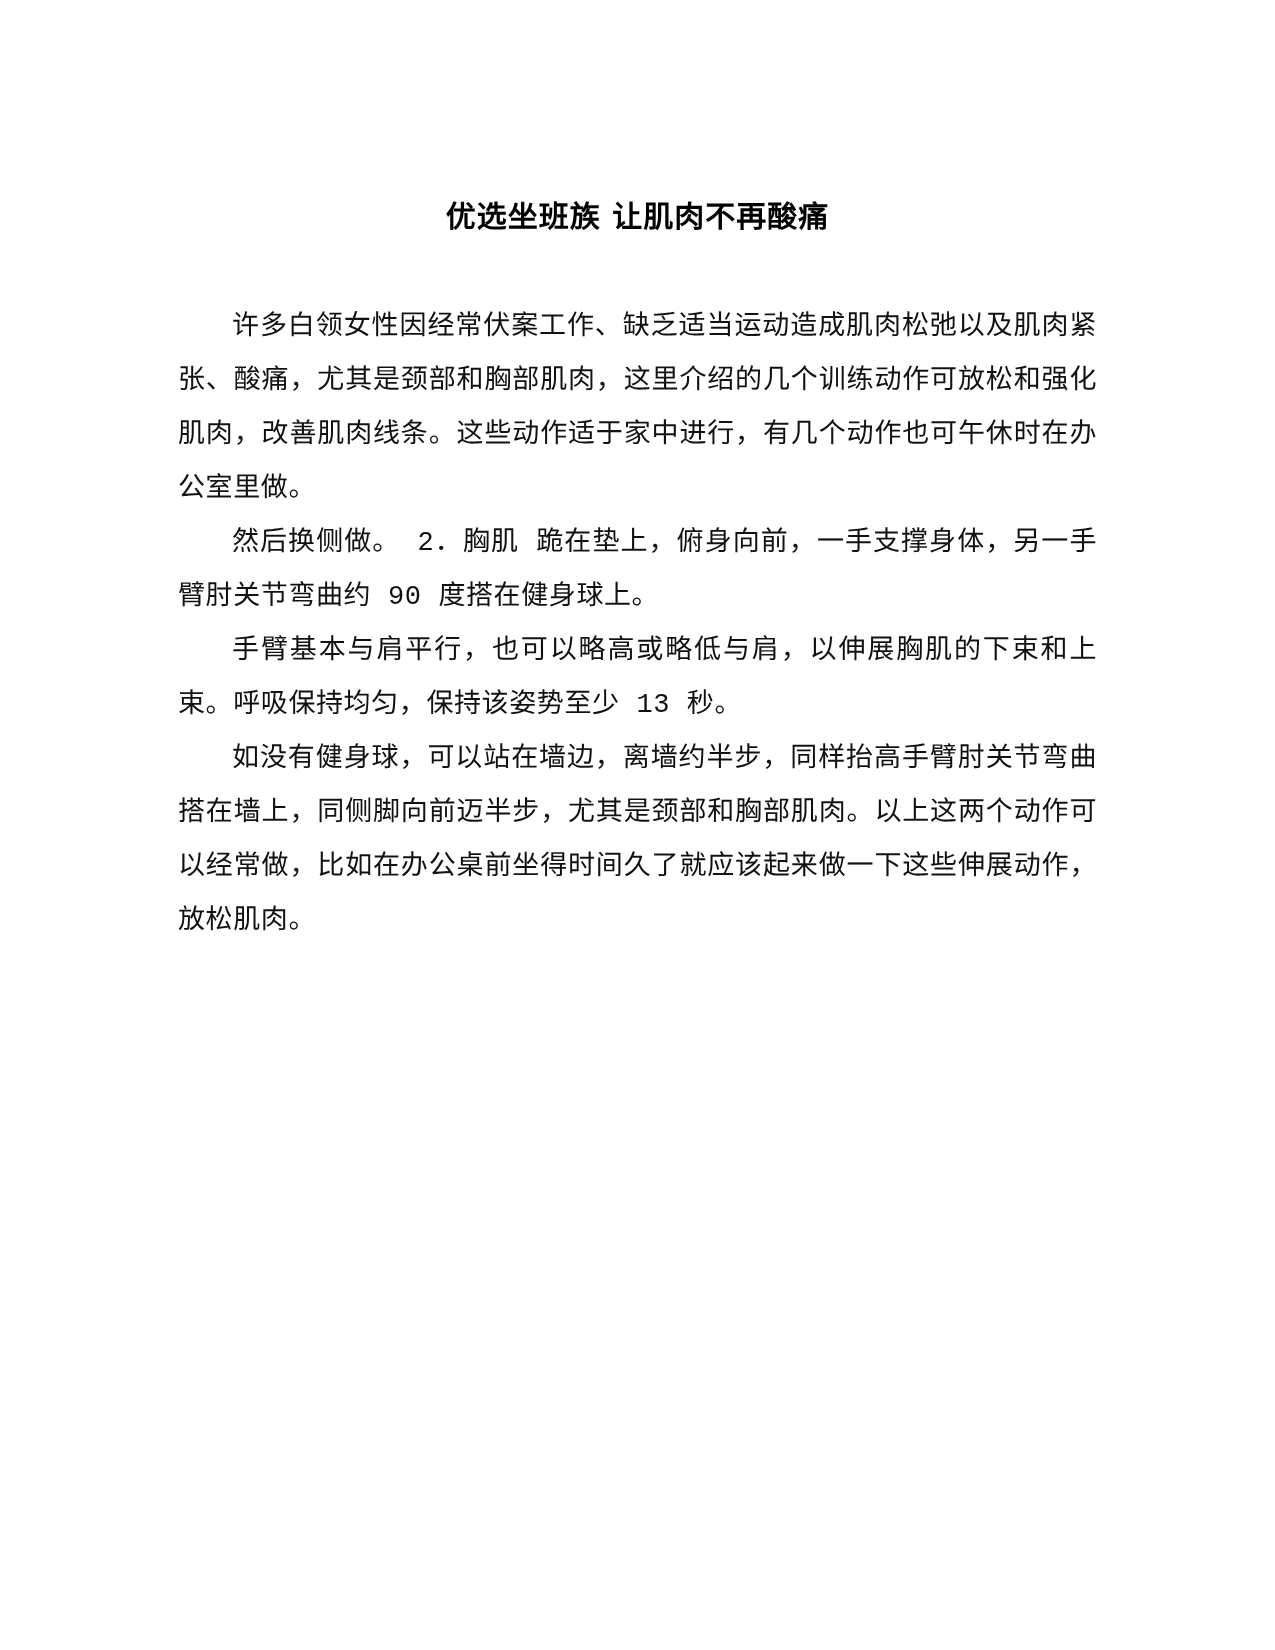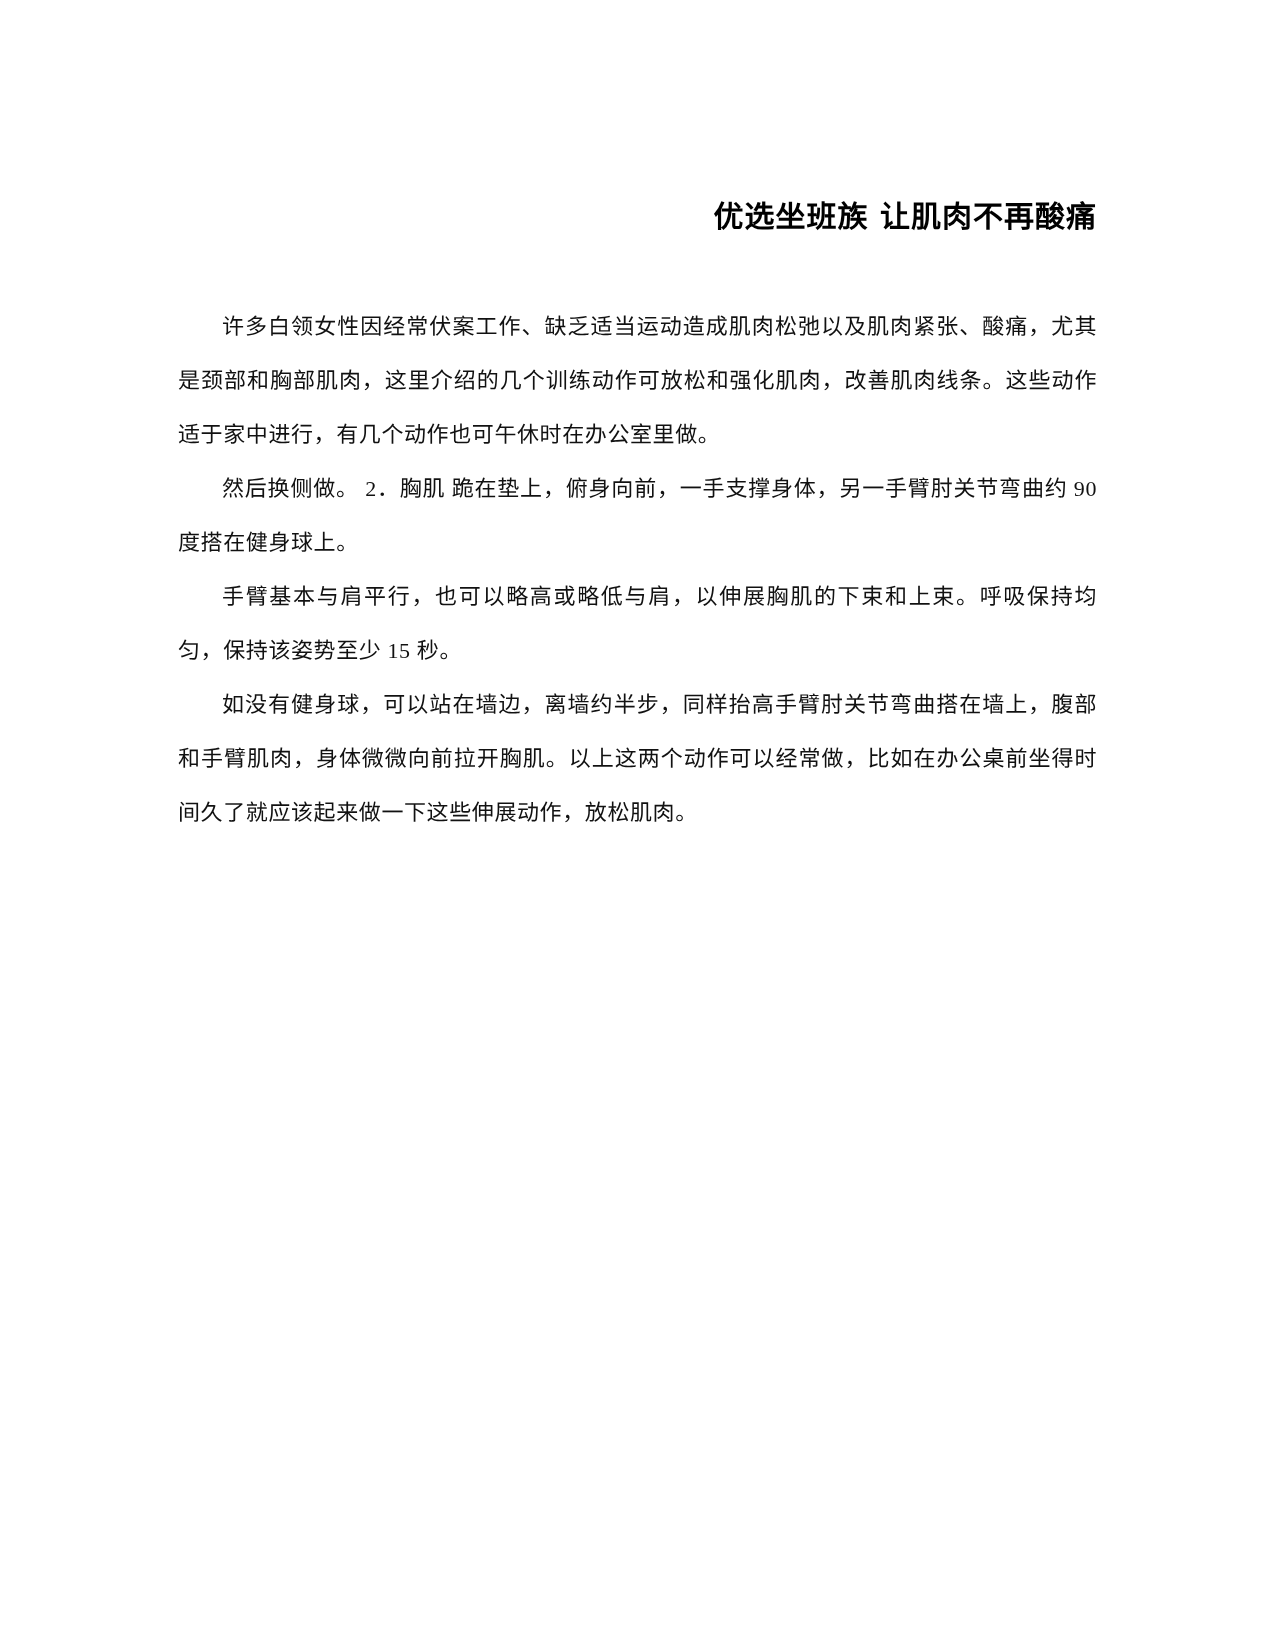--- a/index.html
+++ b/index.html
@@ -19,44 +19,44 @@
     box-sizing: border-box;
     width: 1275px;
     height: 1650px;
     padding: 196px 178px 120px 178px;
     background: #ffffff;
   }
   .doc-title {
     font-family: "DejaVu Sans", "Liberation Sans", sans-serif;
     font-size: 30px;
     font-weight: bold;
-    text-align: right;
+    text-align: center;
     letter-spacing: 1px;
     margin: 0 0 62px 0;
     line-height: 1.4;
     color: #000000;
   }
   .body-para {
-    font-family: Liberation Serif, serif;
-    font-size: 22px;
+    font-family: Liberation Mono, monospace;
+    font-size: 27px;
     line-height: 54px;
     text-align: justify;
     text-justify: inter-ideograph;
     text-indent: 2em;
     margin: 0;
     letter-spacing: 0.6px;
     color: #111111;
   }
   .body-para + .body-para {
     margin-top: 0px;
   }
 </style>
 </head>
 <body>
 
 <div class="page">
   <h1 class="doc-title">优选坐班族 让肌肉不再酸痛</h1>
 
   <p class="body-para">许多白领女性因经常伏案工作、缺乏适当运动造成肌肉松弛以及肌肉紧张、酸痛，尤其是颈部和胸部肌肉，这里介绍的几个训练动作可放松和强化肌肉，改善肌肉线条。这些动作适于家中进行，有几个动作也可午休时在办公室里做。</p>
   <p class="body-para">然后换侧做。 2．胸肌 跪在垫上，俯身向前，一手支撑身体，另一手臂肘关节弯曲约 90 度搭在健身球上。</p>
-  <p class="body-para">手臂基本与肩平行，也可以略高或略低与肩，以伸展胸肌的下束和上束。呼吸保持均匀，保持该姿势至少 15 秒。</p>
-  <p class="body-para">如没有健身球，可以站在墙边，离墙约半步，同样抬高手臂肘关节弯曲搭在墙上，腹部和手臂肌肉，身体微微向前拉开胸肌。以上这两个动作可以经常做，比如在办公桌前坐得时间久了就应该起来做一下这些伸展动作，放松肌肉。</p>
+  <p class="body-para">手臂基本与肩平行，也可以略高或略低与肩，以伸展胸肌的下束和上束。呼吸保持均匀，保持该姿势至少 13 秒。</p>
+  <p class="body-para">如没有健身球，可以站在墙边，离墙约半步，同样抬高手臂肘关节弯曲搭在墙上，同侧脚向前迈半步，尤其是颈部和胸部肌肉。以上这两个动作可以经常做，比如在办公桌前坐得时间久了就应该起来做一下这些伸展动作，放松肌肉。</p>
 </div>
 
 </body></html>

